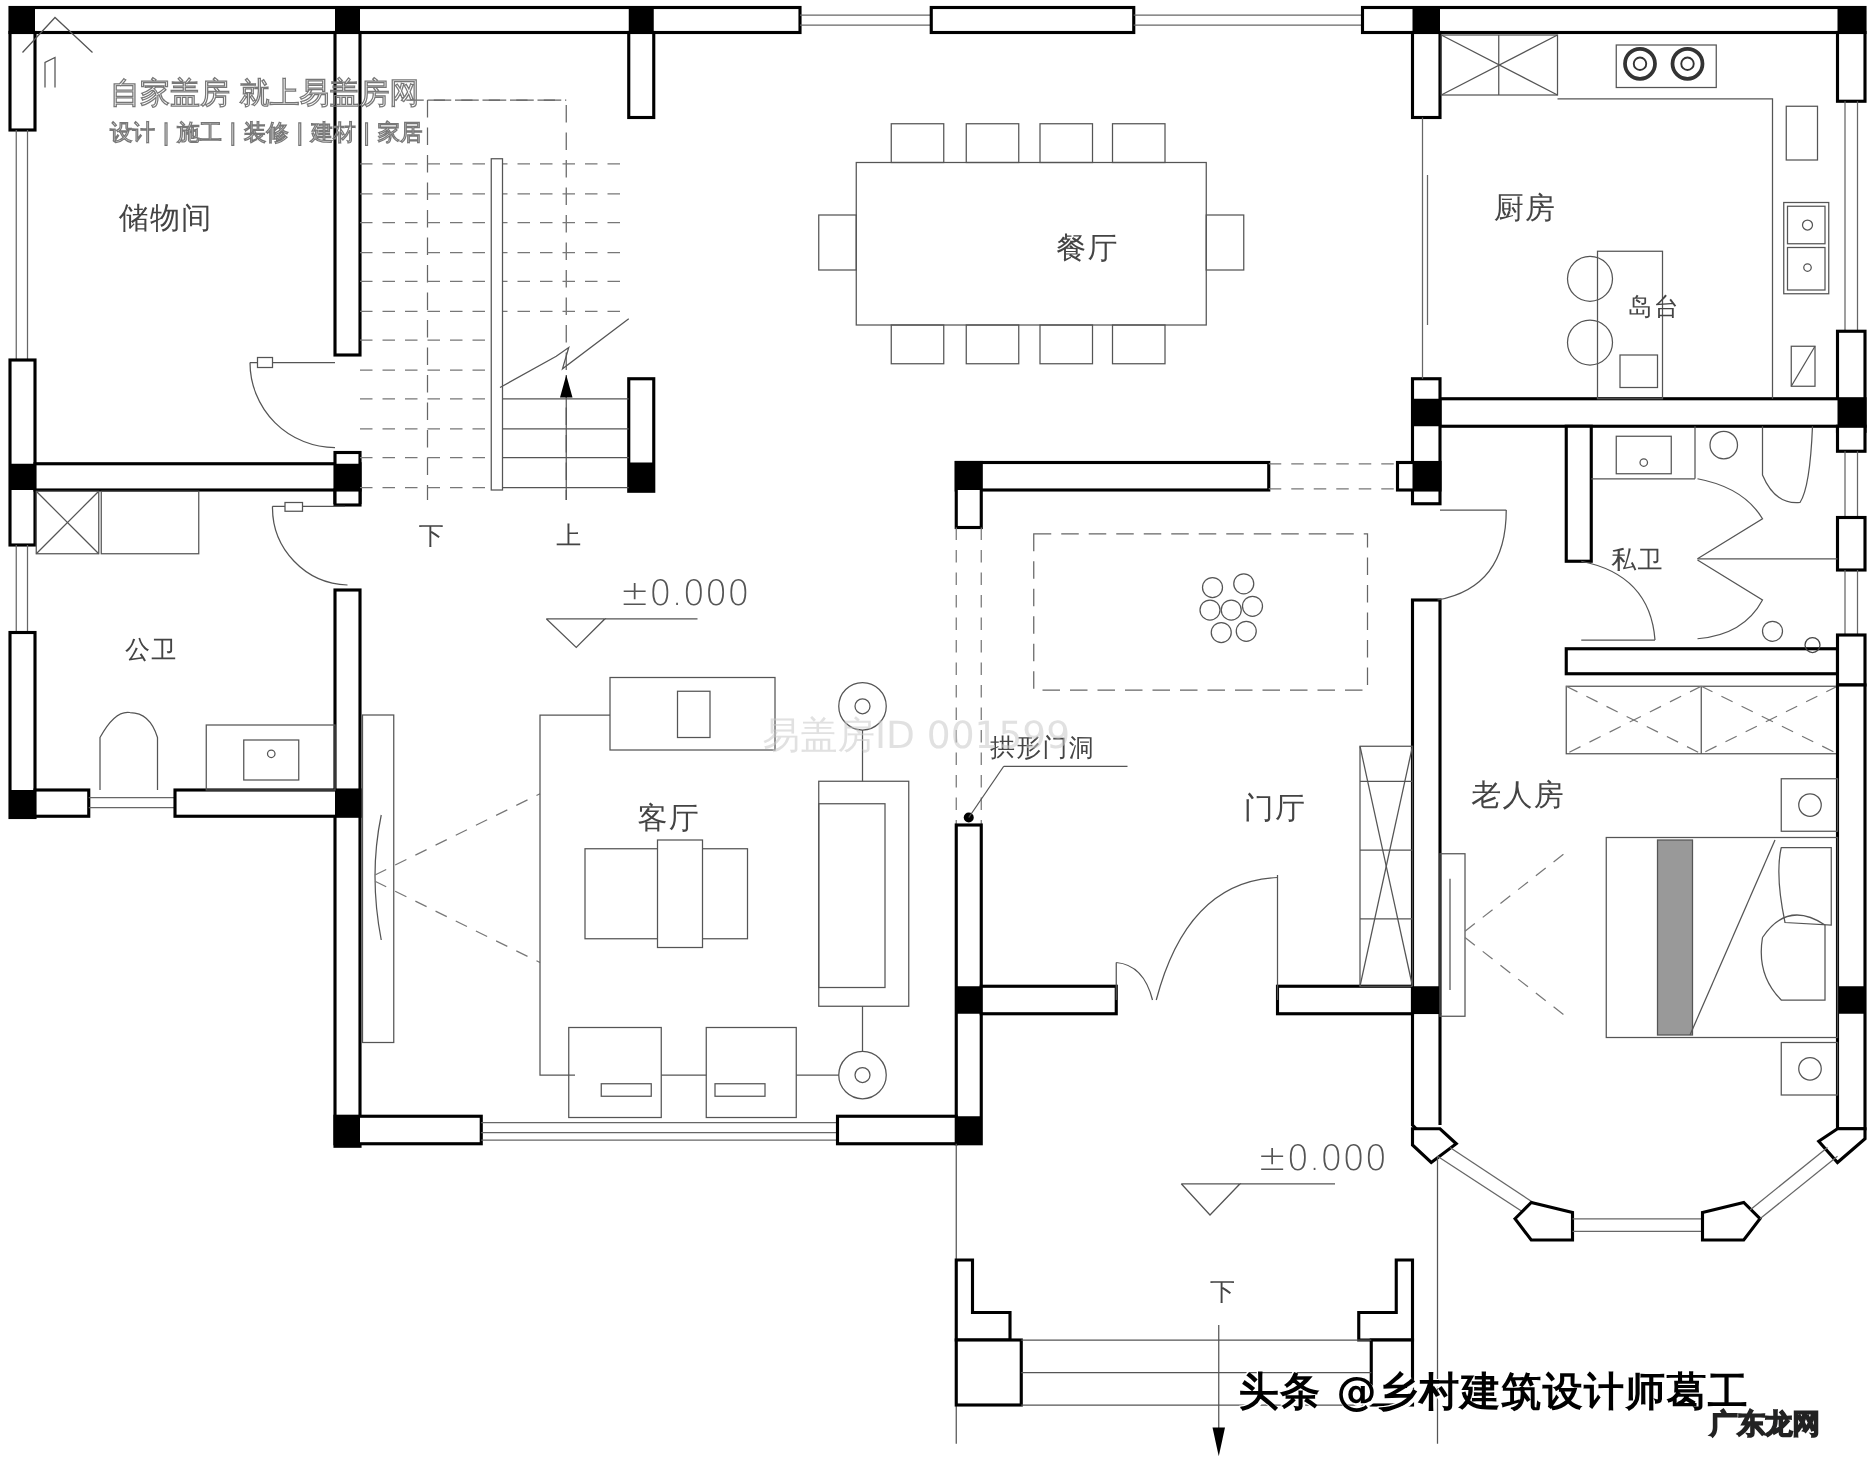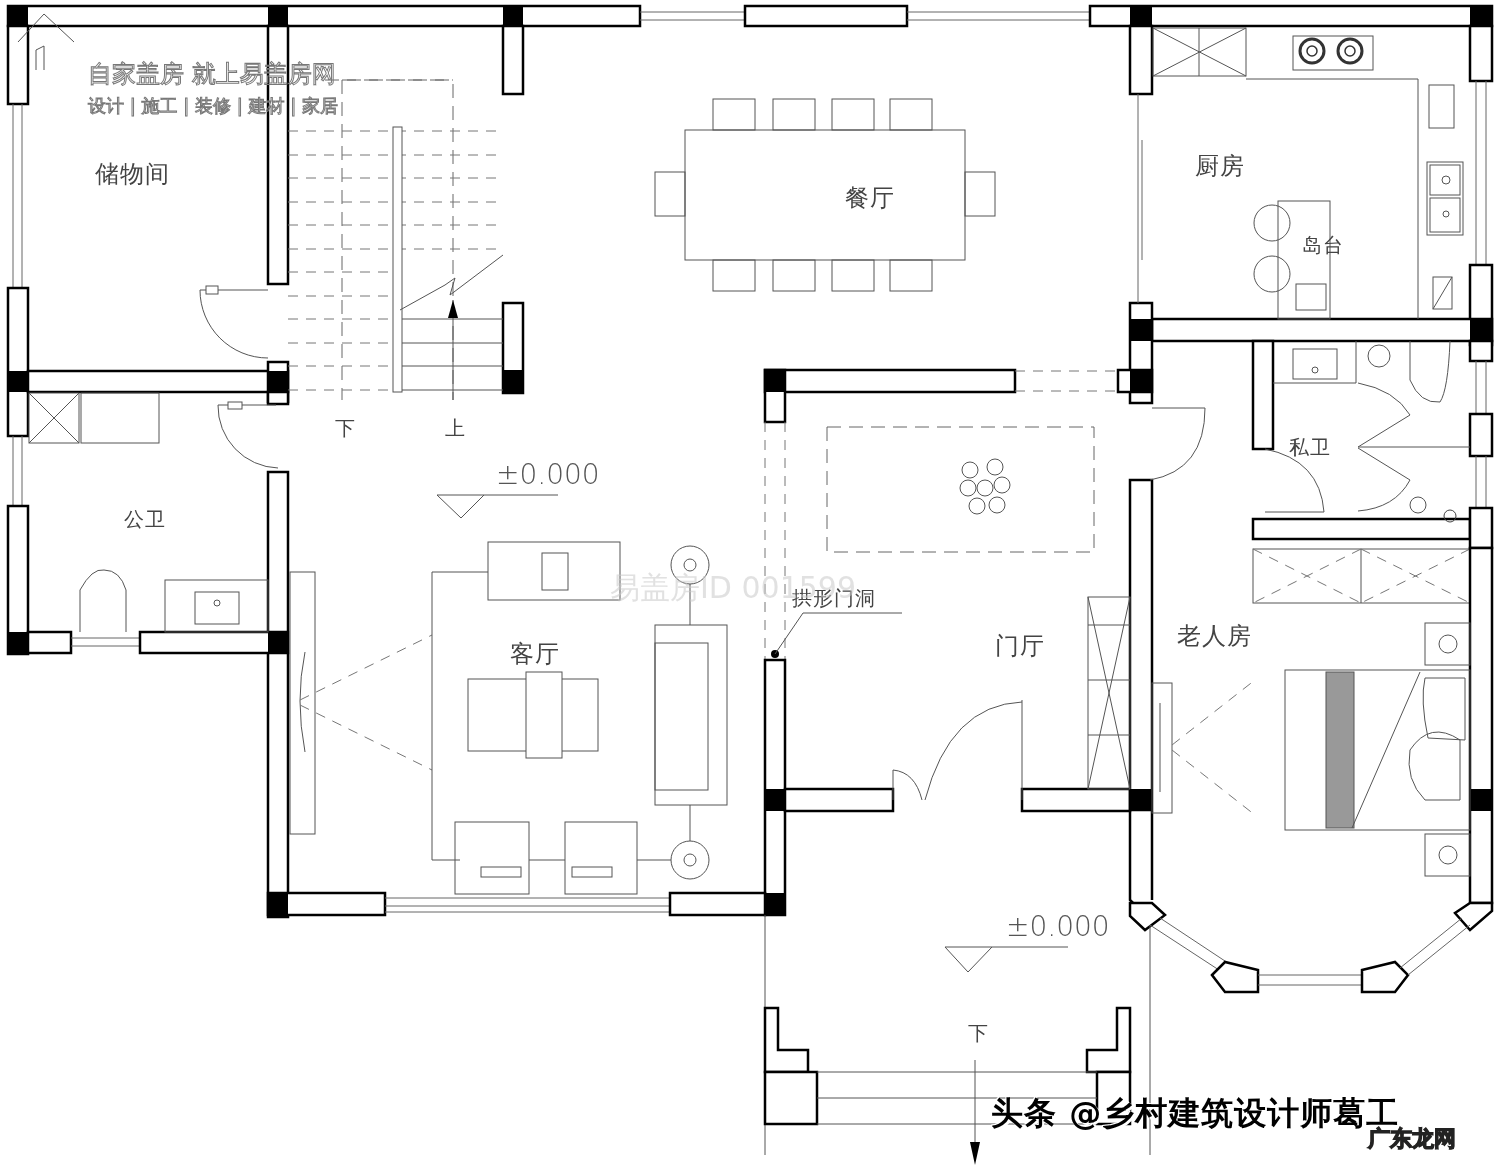--- a/index.html
+++ b/index.html
@@ -360,21 +360,21 @@
 </svg>
 
 <div class="wm-top" style="left:88px;top:14px;font-size:24px;">自家盖房 就上易盖房网</div>
 <div class="wm-top" style="left:88px;top:50px;font-size:18px;">设计 | 施工 | 装修 | 建材 | 家居</div>
 
 <div class="lbl" style="left:95px;top:158px;">储物间</div>
 <div class="lbl" style="left:797px;top:182px;margin-left:48px;">餐厅</div>
 <div class="lbl" style="left:1195px;top:150px;">厨房</div>
 <div class="lbl sm" style="left:1292px;top:232px;margin-left:10px;">岛台</div>
 <div class="lbl sm" style="left:1289px;top:418px;margin-top:16px;">私卫</div>
-<div class="lbl sm" style="left:124px;top:506px;">公卫</div>
+<div class="lbl sm" style="left:100px;top:506px;">公卫</div>
 <div class="lbl" style="left:510px;top:638px;">客厅</div>
 <div class="lbl" style="left:995px;top:630px;">门厅</div>
 <div class="lbl" style="left:1177px;top:620px;">老人房</div>
 
 <div class="lbl sm" style="left:335px;top:415px;">下</div>
 <div class="lbl sm" style="left:445px;top:415px;">上</div>
 <div class="elev" style="left:460px;top:458px;">±0.000</div>
 <div class="elev" style="left:970px;top:910px;">±0.000</div>
 <div class="lbl sm" style="left:968px;top:1020px;">下</div>
 <div class="lbl sm" style="left:792px;top:585px;">拱形门洞</div>

